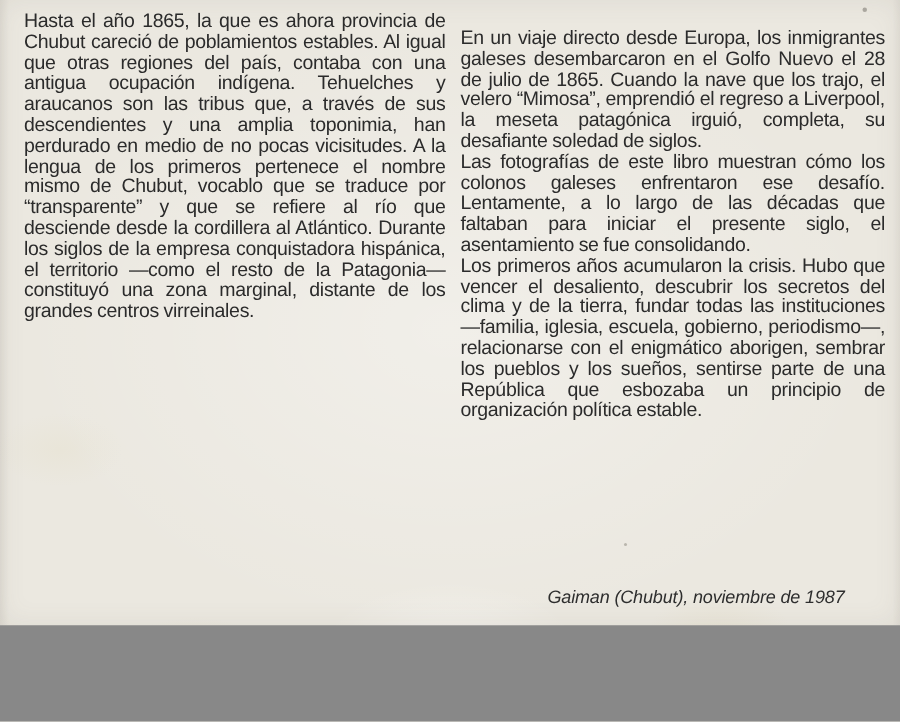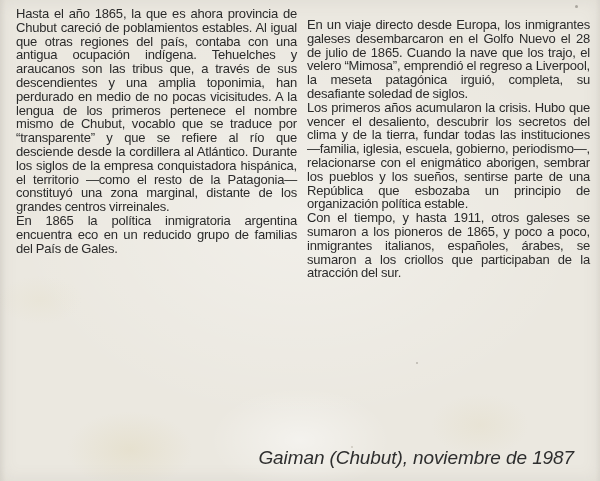--- a/index.html
+++ b/index.html
@@ -3,21 +3,21 @@
 <meta charset="utf-8">
 <style>
   html, body {
     margin: 0;
     padding: 0;
     background: #888;
   }
   .page {
     position: relative;
     width: 600px;
-    height: 481px;
+    height: 417px;
     overflow: hidden;
     background-color: #ebe8e0;
     background-image:
       radial-gradient(ellipse 90px 55px at 130px 450px, rgba(210,195,140,0.20), transparent 70%),
       radial-gradient(ellipse 70px 45px at 480px 425px, rgba(210,195,140,0.13), transparent 70%),
       radial-gradient(ellipse 60px 35px at 40px 300px, rgba(214,203,150,0.10), transparent 70%),
       radial-gradient(ellipse 120px 70px at 300px 440px, rgba(255,255,255,0.45), transparent 75%),
       radial-gradient(ellipse 340px 240px at 300px 220px, rgba(255,255,255,0.30), transparent 85%),
       linear-gradient(90deg, rgba(120,115,105,0.10) 0px, rgba(120,115,105,0.0) 6px),
       linear-gradient(270deg, rgba(120,115,105,0.07) 0px, rgba(120,115,105,0.0) 5px);
@@ -37,49 +37,48 @@
     letter-spacing: -0.2px;
     word-spacing: -0.3px;
     color: #2b2b2b;
     text-align: justify;
     -webkit-hyphens: none;
     hyphens: none;
   }
   .col p.ptop { margin-top: 6px; }
   .credit {
     position: absolute;
-    right: 26px;
+    right: 37px;
     bottom: 12px;
-    font-size: 19px;
+    font-size: 12px;
     font-style: italic;
     letter-spacing: -0.1px;
     color: #2e2e2e;
   }
   .speck {
     position: absolute;
     border-radius: 50%;
   }
   .speck-1 { left: 575px; top: 5px;  width: 3px; height: 3px; background: rgba(95,92,85,0.45); }
   .speck-2 { left: 416px; top: 362px; width: 2px; height: 2px; background: rgba(110,105,95,0.40); }
   .speck-3 { left: 351px; top: 446px; width: 2px; height: 2px; background: rgba(120,112,95,0.30); }
 </style>
 </head>
 <body>
 
 <div class="page">
 
   <div class="col col-left">
     <p>Hasta el año 1865, la que es ahora provincia de Chubut careció de poblamientos estables. Al igual que otras regiones del país, contaba con una antigua ocupación indígena. Tehuelches y araucanos son las tribus que, a través de sus descendientes y una amplia toponimia, han perdurado en medio de no pocas vicisitudes. A la lengua de los primeros pertenece el nombre mismo de Chubut, vocablo que se traduce por “transparente” y que se refiere al río que desciende desde la cordillera al Atlántico. Durante los siglos de la empresa conquistadora hispánica, el territorio —como el resto de la Patagonia— constituyó una zona marginal, distante de los grandes centros virreinales.</p>
-    <p>En 1865 la política inmigratoria argentina encuentra eco en un reducido grupo de familias del País de Gales.</p>
   </div>
 
   <div class="col col-right">
     <p>En un viaje directo desde Europa, los inmigrantes galeses desembarcaron en el Golfo Nuevo el 28 de julio de 1865. Cuando la nave que los trajo, el velero “Mimosa”, emprendió el regreso a Liverpool, la meseta patagónica irguió, completa, su desafiante soledad de siglos.</p>
+    <p>Las fotografías de este libro muestran cómo los colonos galeses enfrentaron ese desafío. Lentamente, a lo largo de las décadas que faltaban para iniciar el presente siglo, el asentamiento se fue consolidando.</p>
     <p>Los primeros años acumularon la crisis. Hubo que vencer el desaliento, descubrir los secretos del clima y de la tierra, fundar todas las instituciones —familia, iglesia, escuela, gobierno, periodismo—, relacionarse con el enigmático aborigen, sembrar los pueblos y los sueños, sentirse parte de una República que esbozaba un principio de organización política estable.</p>
-    <p>Con el tiempo, y hasta 1911, otros galeses se sumaron a los pioneros de 1865, y poco a poco, inmigrantes italianos, españoles, árabes, se sumaron a los criollos que participaban de la atracción del sur.</p>
   </div>
 
   <div class="credit">Gaiman (Chubut), noviembre de 1987</div>
 
   <span class="speck speck-1"></span>
   <span class="speck speck-2"></span>
   <span class="speck speck-3"></span>
 
 </div>
 

